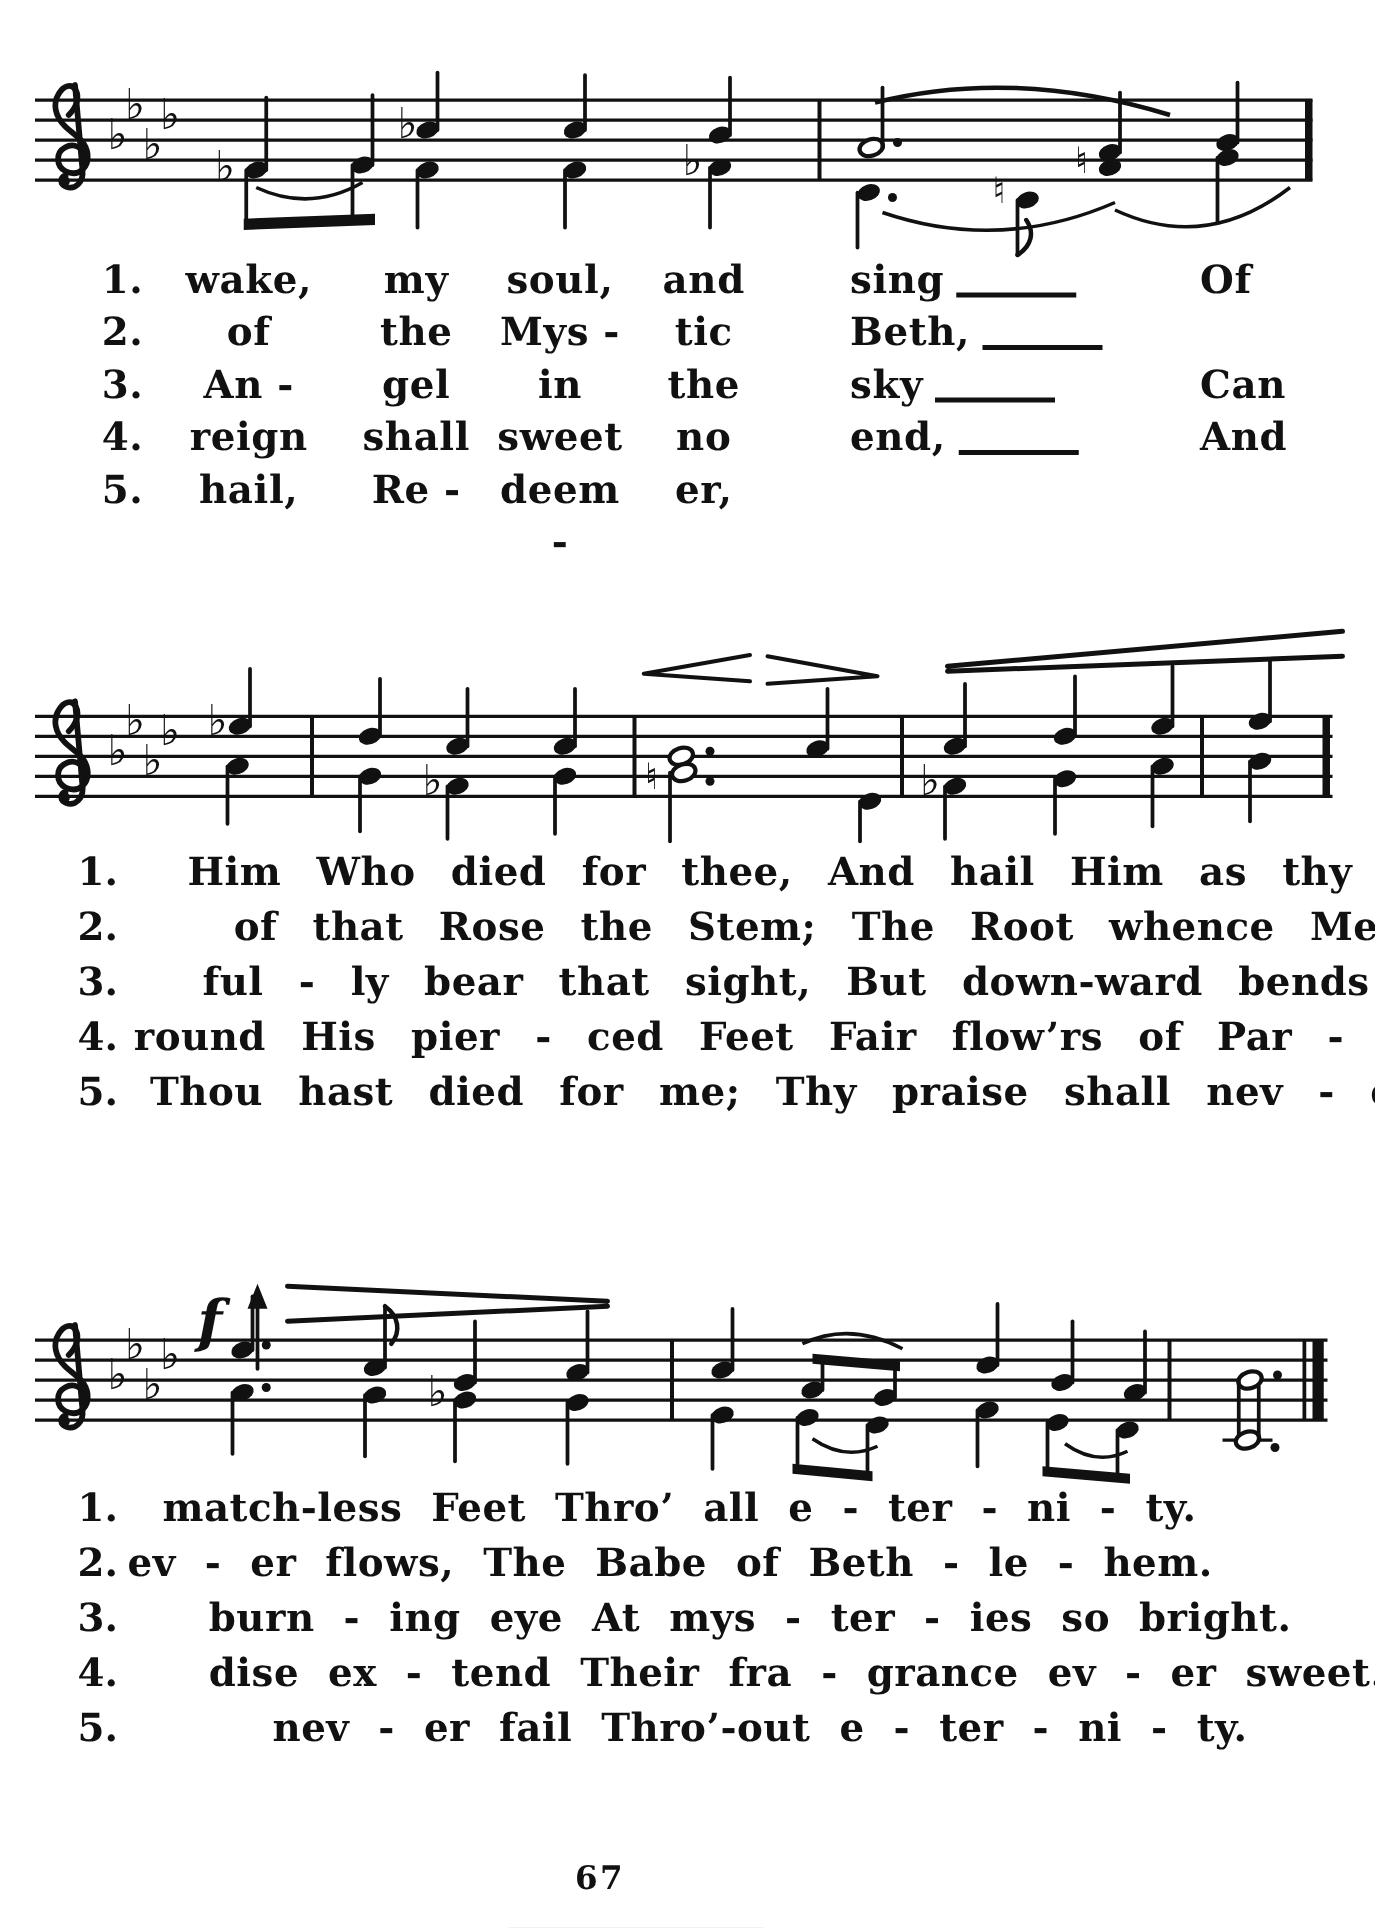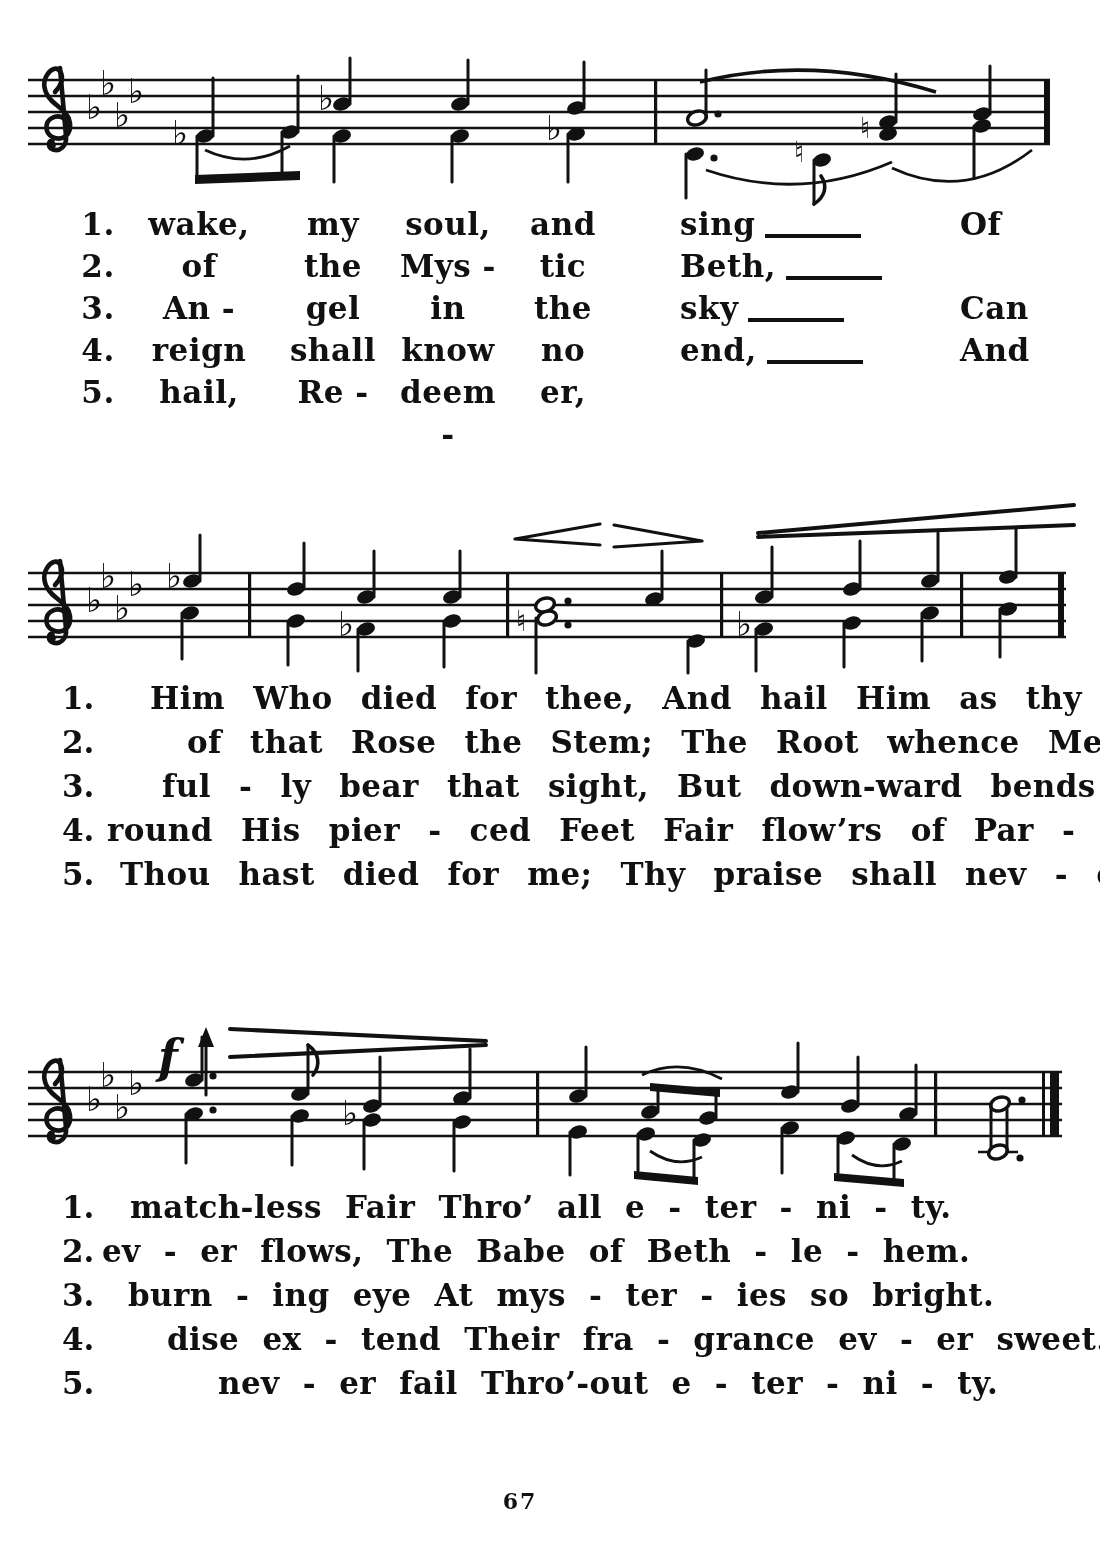--- a/index.html
+++ b/index.html
@@ -42,25 +42,25 @@
   .vblock3{top:1185px;}
   .vrow{display:flex;align-items:baseline;height:44px;line-height:44px;padding-left:62px;}
   .vrow .num{width:40px;text-align:left;flex:none;}
   .vrow .txt{white-space:nowrap;letter-spacing:.4px;}
   .vblock2 .txt{word-spacing:17px;}
   .vblock3 .txt{word-spacing:12px;}
   .vblock2 .m1{margin-left:48px;}  .vblock2 .m2{margin-left:85px;}
   .vblock2 .m3{margin-left:60px;}  .vblock2 .m4{margin-left:5px;}
   .vblock2 .m5{margin-left:18px;}
   .vblock3 .m1{margin-left:28px;}  .vblock3 .m2{}
-  .vblock3 .m3{margin-left:26px;}  .vblock3 .m4{margin-left:65px;}
+  .vblock3 .m3{margin-left:65px;}  .vblock3 .m4{margin-left:65px;}
   .vblock3 .m5{margin-left:116px;}
 
-  .pagenum{position:absolute;top:1488px;left:460px;width:120px;text-align:center;
-           font-weight:bold;font-size:22px;letter-spacing:2px;}
+  .pagenum{position:absolute;top:1488px;left:460px;width:120px;text-align:left;
+           font-weight:bold;font-size:26px;letter-spacing:2px;}
 </style>
 </head>
 <body>
 
 <div class="page">
 
   <svg class="sys1" width="1100" height="200">
     <defs>
       <g id="nh">
           <ellipse rx="9.2" ry="6.4" transform="rotate(-18)" fill="#111"></ellipse>
@@ -176,21 +176,21 @@
       <span class="c5">
           <span>sky</span>
           <span class="uline"></span>
         </span>
       <span class="c6">Can</span>
     </div>
     <div class="v1row">
       <span class="num">4.</span>
       <span class="c">reign</span>
       <span class="c">shall</span>
-      <span class="c">know</span>
+      <span class="c">sweet</span>
       <span class="c">no</span>
       <span class="c5">
           <span>end,</span>
           <span class="uline"></span>
         </span>
       <span class="c6">And</span>
     </div>
     <div class="v1row">
       <span class="num">5.</span>
       <span class="c">hail,</span>
@@ -384,21 +384,21 @@
         <circle class="dot" cx="1020" cy="143" r="3.6"></circle>
       <line class="stem" x1="1007" y1="137" x2="1007" y2="94"></line>
       <rect class="barline" x="1042" y="57" width="3" height="64"></rect>
       <rect class="barline" x="1050" y="57" width="9" height="64"></rect>
     </g>
   </svg>
 
   <div class="vblock vblock3">
     <div class="vrow">
       <span class="num">1.</span>
-      <span class="txt m1">match-less Fair Thro’ all e - ter - ni - ty.</span>
+      <span class="txt m1">match-less Feet Thro’ all e - ter - ni - ty.</span>
     </div>
     <div class="vrow">
       <span class="num">2.</span>
       <span class="txt m2">ev - er flows, The Babe of Beth - le - hem.</span>
     </div>
     <div class="vrow">
       <span class="num">3.</span>
       <span class="txt m3">burn - ing eye At mys - ter - ies so bright.</span>
     </div>
     <div class="vrow">

